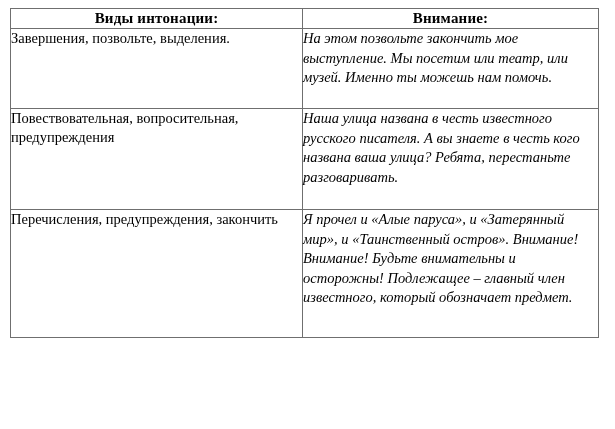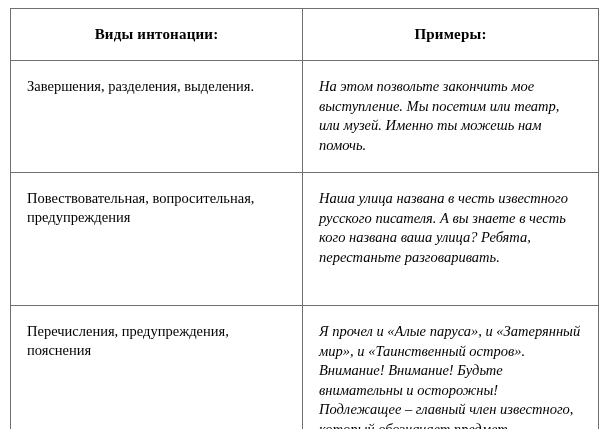--- a/index.html
+++ b/index.html
@@ -32,21 +32,21 @@
     width: 588px;
     background: #ffffff;
   }
   table.intonation-table col.col-type { width: 292px; }
   table.intonation-table col.col-example { width: 296px; }
 
   table.intonation-table th,
   table.intonation-table td {
     border: 1px solid #6f6f6f;
     vertical-align: top;
-    padding: 16px;
+    padding: 0;
     background: #ffffff;
   }
   
   table.intonation-table {
     border: 1px solid #4a4a4a;
   }
 
   th.header-cell {
     text-align: center;
     font-weight: bold;
@@ -88,43 +88,43 @@
 <div class="page">
   <div class="table-wrap">
     <table class="intonation-table">
       <colgroup>
         <col class="col-type">
         <col class="col-example">
       </colgroup>
       <thead>
         <tr>
           <th class="header-cell">Виды интонации:</th>
-          <th class="header-cell">Примеры:</th>
+          <th class="header-cell">Внимание:</th>
         </tr>
       </thead>
       <tbody>
         <tr class="row-0">
           <td class="type-cell">
-            <span class="cell-text">Завершения, разделения, выделения.</span>
+            <span class="cell-text">Завершения, позвольте, выделения.</span>
           </td>
           <td class="example-cell">
             <span class="cell-text">На этом позвольте закончить мое выступление. Мы посетим или театр, или музей. Именно ты можешь нам помочь.</span>
           </td>
         </tr>
         <tr class="row-2">
           <td class="type-cell">
             <span class="cell-text">Повествовательная, вопросительная, предупреждения</span>
           </td>
           <td class="example-cell">
             <span class="cell-text">Наша улица названа в честь известного русского писателя. А вы знаете в честь кого названа ваша улица? Ребята, перестаньте разговаривать.</span>
           </td>
         </tr>
         <tr class="row-3">
           <td class="type-cell">
-            <span class="cell-text">Перечисления, предупреждения, пояснения</span>
+            <span class="cell-text">Перечисления, предупреждения, закончить</span>
           </td>
           <td class="example-cell">
             <span class="cell-text">Я прочел и «Алые паруса», и «Затерянный мир», и «Таинственный остров». Внимание! Внимание! Будьте внимательны и осторожны! Подлежащее – главный член известного, который обозначает предмет.</span>
           </td>
         </tr>
       </tbody>
     </table>
   </div>
 </div>
 

